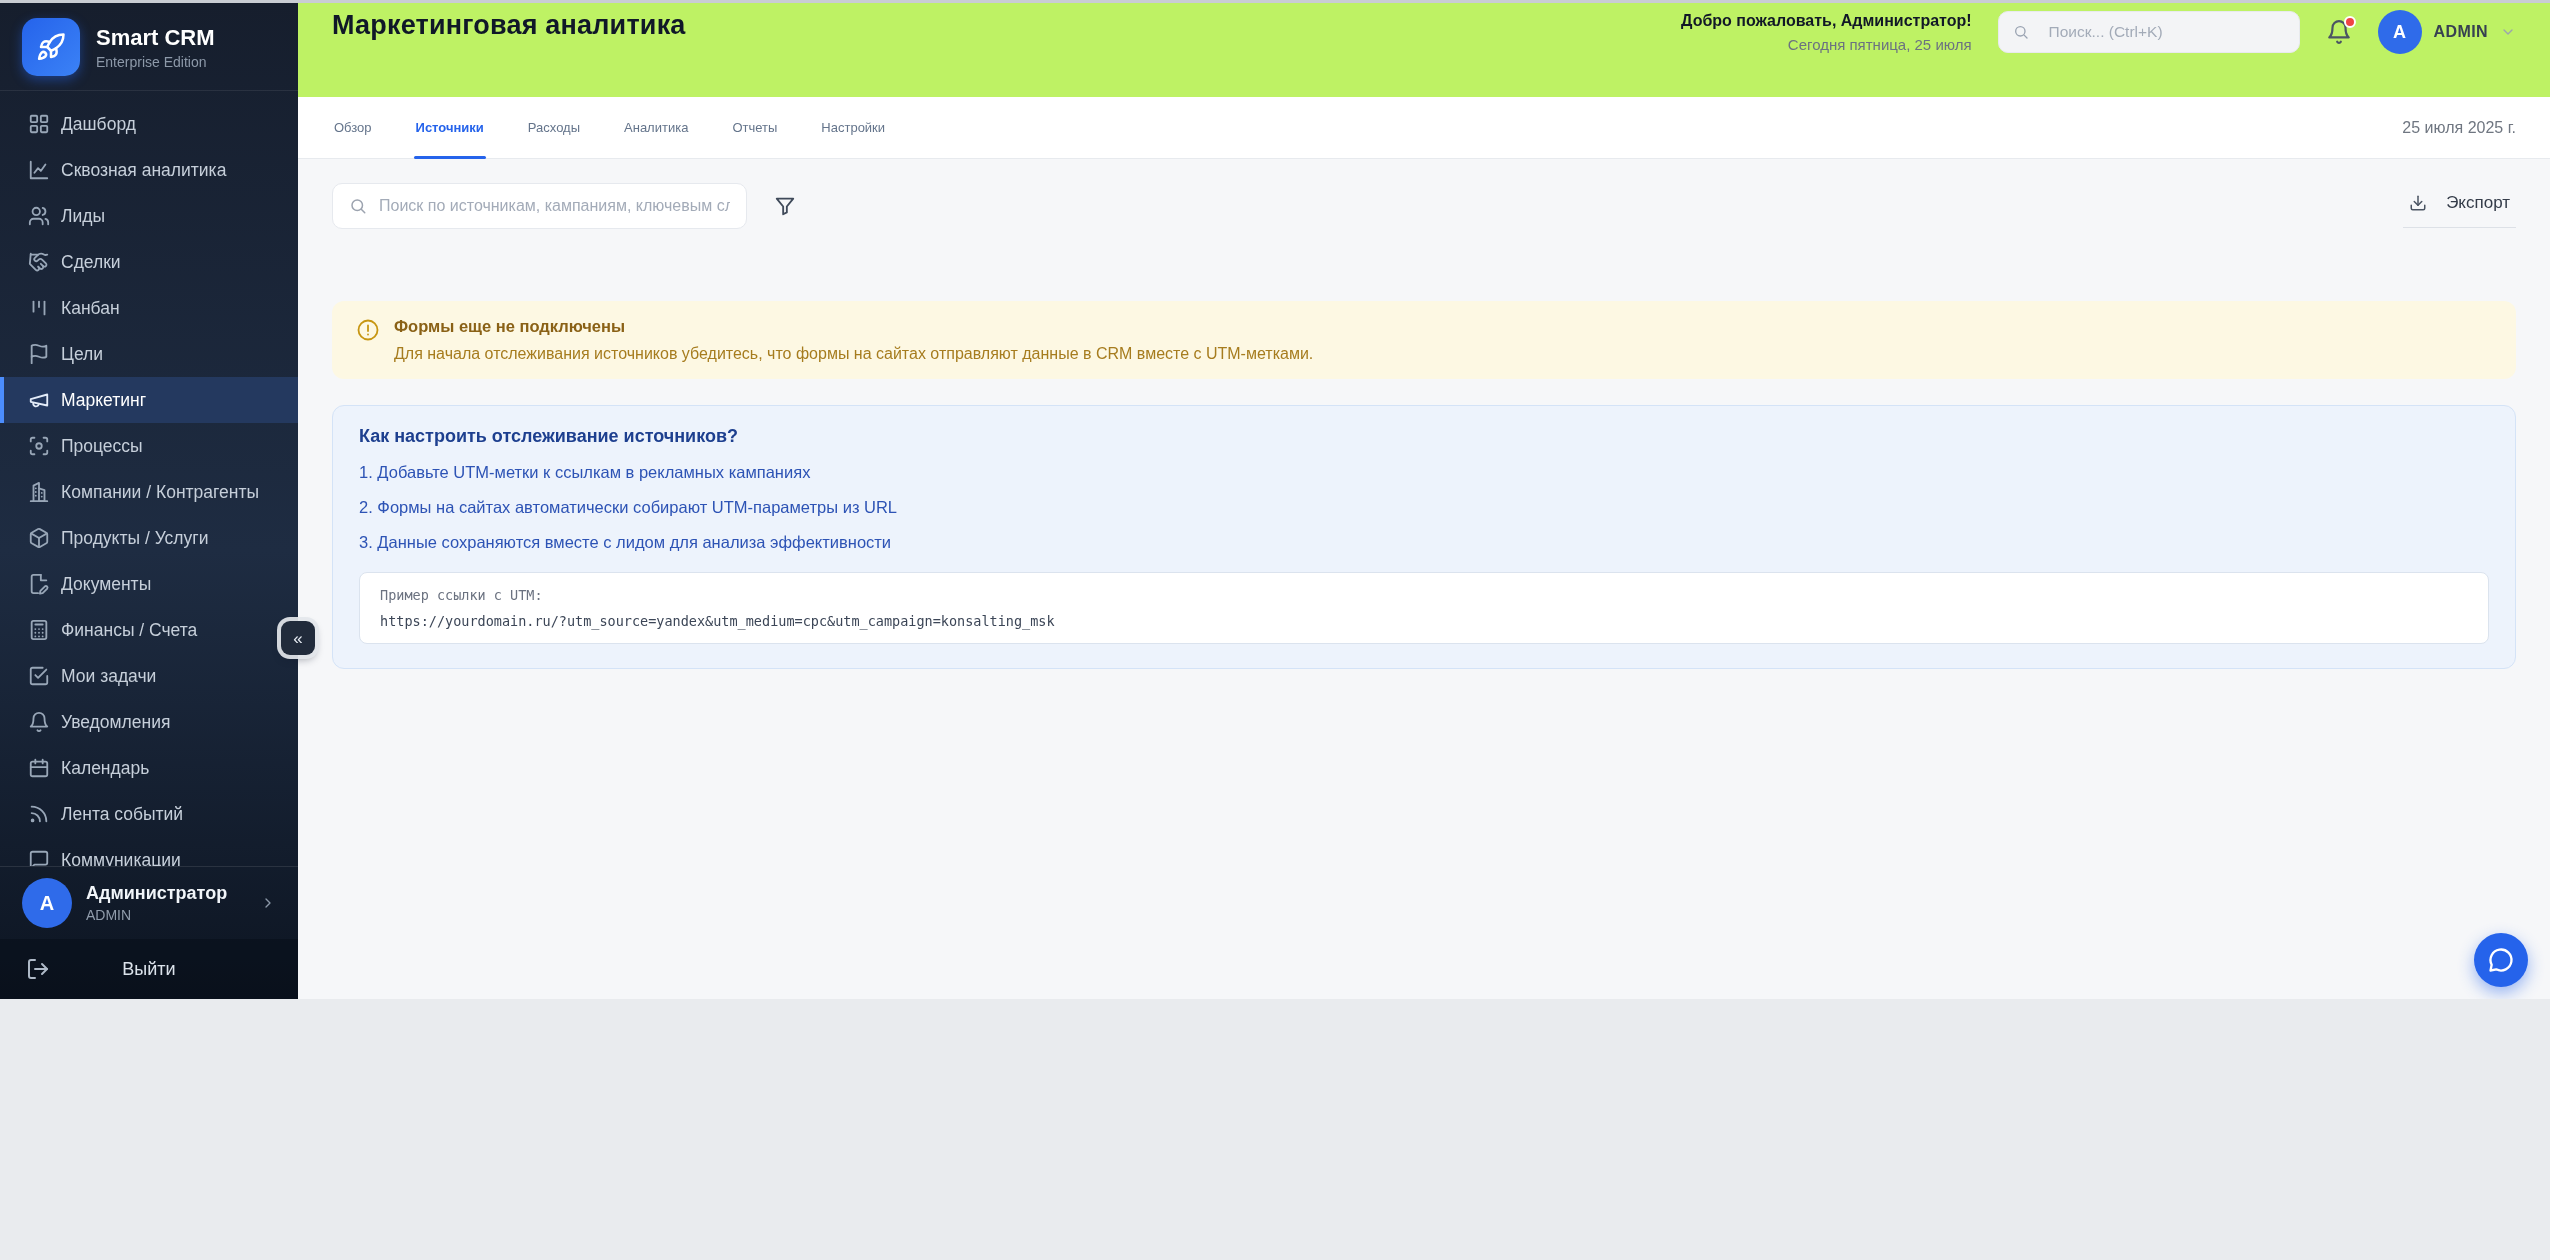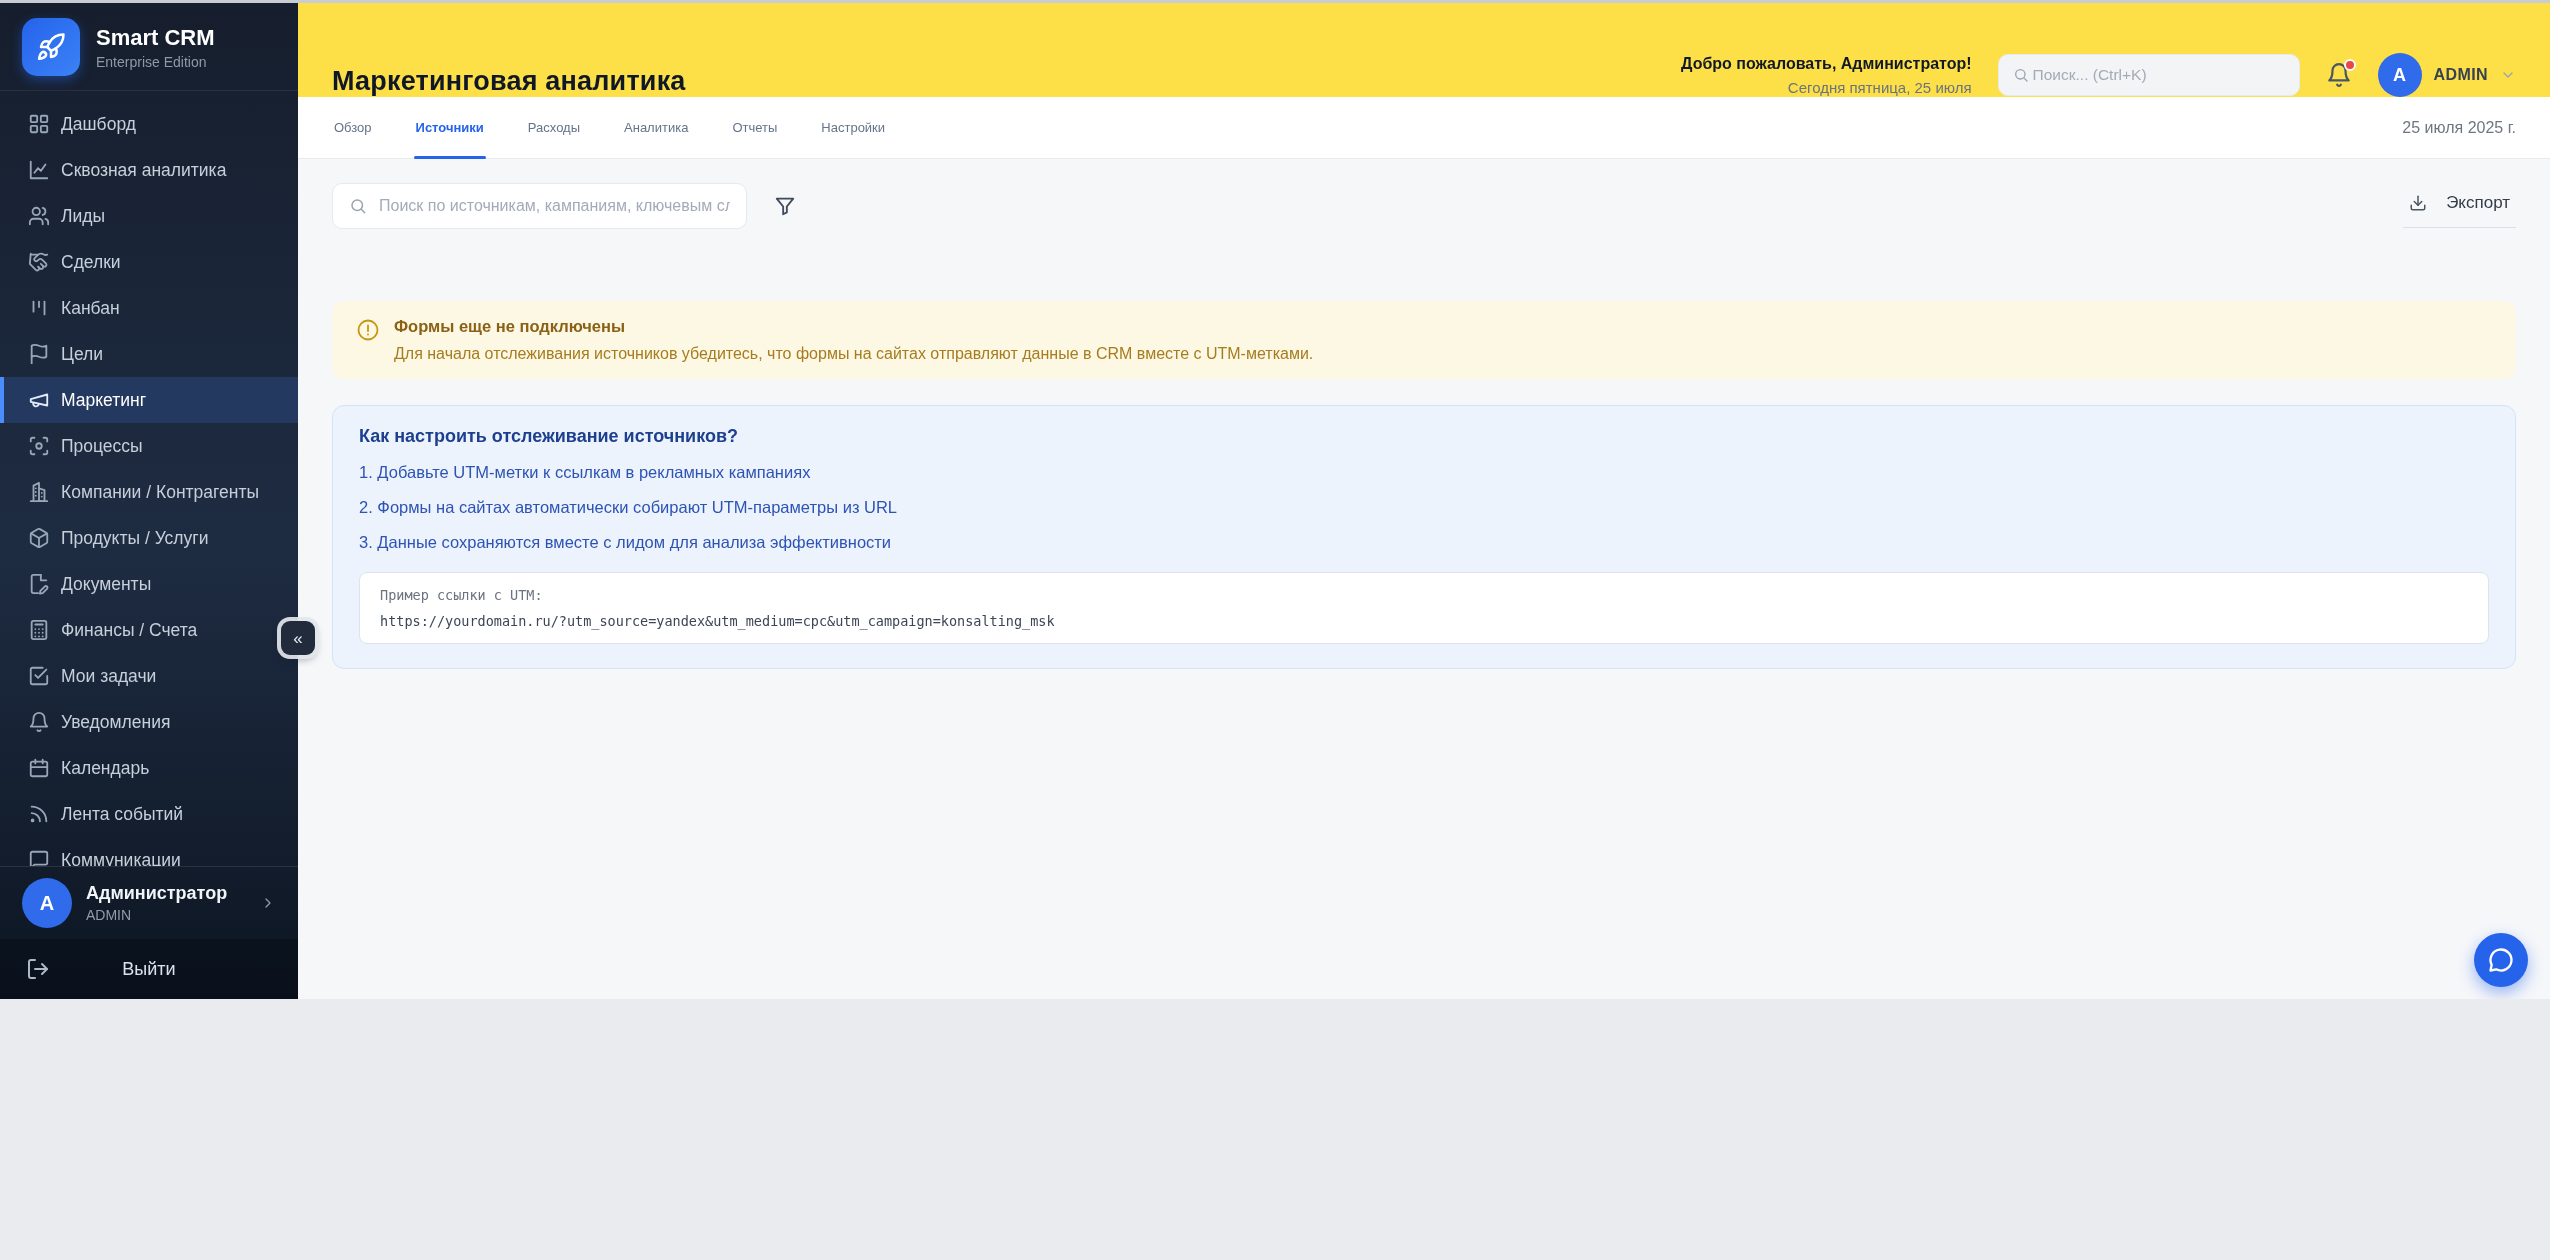--- a/index.html
+++ b/index.html
@@ -44,27 +44,27 @@
   .logout .icon{width:24px;height:24px;color:#aeb9c7}
   .logout-label{flex:1;text-align:center;padding-right:24px}
 
   .collapse-btn{position:absolute;left:281px;top:618px;width:34px;height:34px;border-radius:9px;
     background:#212b3b;color:#e8edf4;font-size:17px;line-height:1;border:none;cursor:pointer;z-index:6;
     box-shadow:0 0 0 4px rgba(228,231,236,.92),0 4px 9px rgba(15,23,42,.4);
     font-family:inherit}
 
   
   .main{flex:1;display:flex;flex-direction:column;min-width:0}
-  .topbar{height:94px;background:#fde047;display:flex;align-items:flex-end;padding:0 34px}
+  .topbar{height:94px;background:#bef264;display:flex;align-items:flex-start;padding:7px 34px}
   .page-title{font-size:27px;font-weight:bold;color:#101828;letter-spacing:.2px}
   .topbar-right{margin-left:auto;display:flex;align-items:center;gap:26px}
   .welcome{text-align:right}
   .welcome-line{font-size:16px;font-weight:bold;color:#111827}
   .welcome-date{font-size:15px;color:#6b7280;margin-top:6px}
-  .global-search{display:flex;align-items:center;gap:4px;width:302px;height:42px;background:#f3f4f6;
+  .global-search{display:flex;align-items:center;gap:20px;width:302px;height:42px;background:#f3f4f6;
     border:1px solid #e8eaee;border-radius:10px;padding:0 14px;color:#9aa3b2}
   .global-search input{border:none;background:transparent;outline:none;font-size:15.5px;color:#374151;width:100%;font-family:inherit}
   input::placeholder{color:#a3abb8}
   .bell-wrap{position:relative;color:#4b5563;cursor:pointer;display:flex}
   .dot{position:absolute;top:-3px;right:-4px;width:12px;height:12px;background:#ef4444;border-radius:50%;border:2px solid #fff}
   .user-chip{display:flex;align-items:center;gap:12px;cursor:pointer}
   .avatar.sm{width:44px;height:44px;font-size:18px}
   .user-label{font-size:16px;font-weight:bold;color:#374151;letter-spacing:.4px}
   .chevdown{color:#9ca3af}
 

